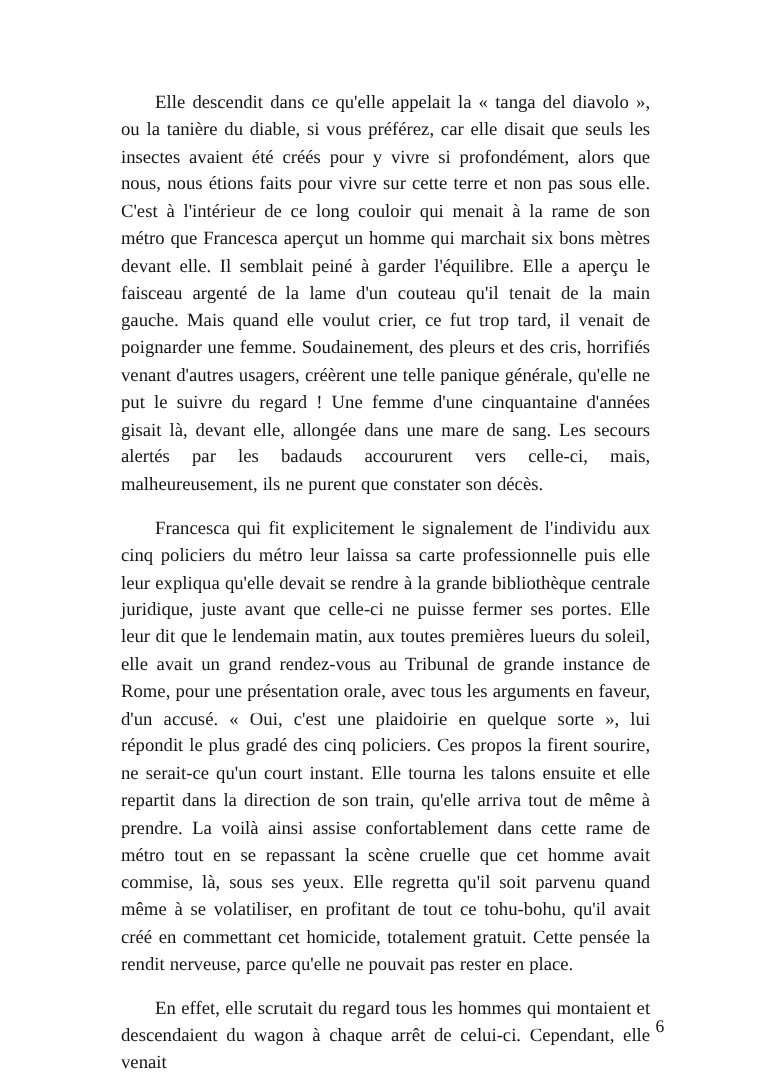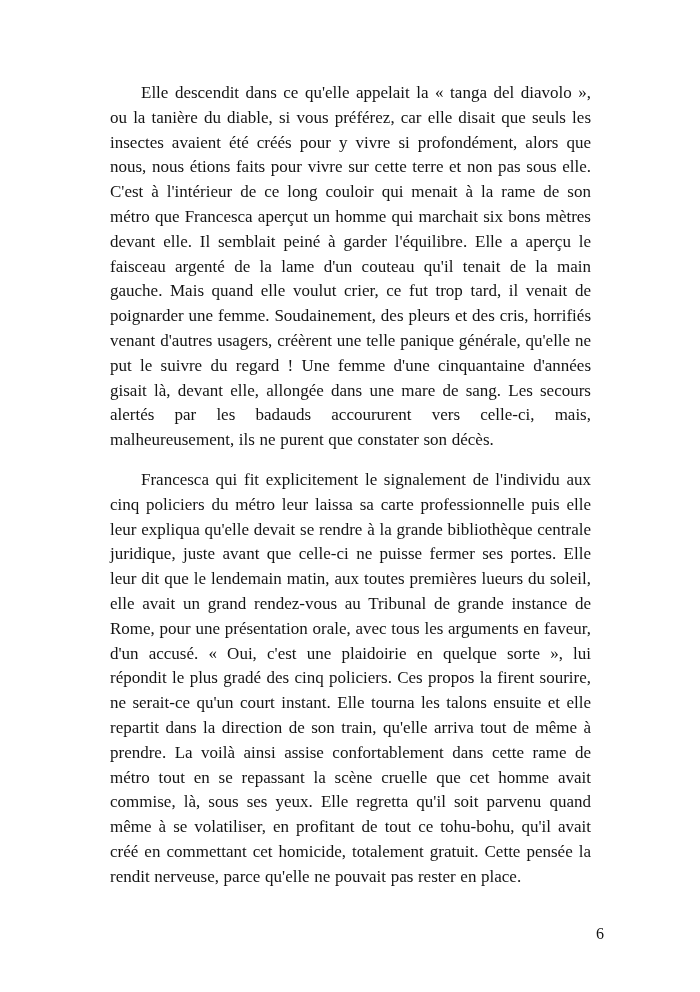--- a/index.html
+++ b/index.html
@@ -35,15 +35,16 @@
     color: #141414;
   }
 </style>
 </head>
 <body>
 
 <div class="page">
   <div class="text-block">
     <p>Elle descendit dans ce qu'elle appelait la « tanga del diavolo », ou la tanière du diable, si vous préférez, car elle disait que seuls les insectes avaient été créés pour y vivre si profondément, alors que nous, nous étions faits pour vivre sur cette terre et non pas sous elle. C'est à l'intérieur de ce long couloir qui menait à la rame de son métro que Francesca aperçut un homme qui marchait six bons mètres devant elle. Il semblait peiné à garder l'équilibre. Elle a aperçu le faisceau argenté de la lame d'un couteau qu'il tenait de la main gauche. Mais quand elle voulut crier, ce fut trop tard, il venait de poignarder une femme. Soudainement, des pleurs et des cris, horrifiés venant d'autres usagers, créèrent une telle panique générale, qu'elle ne put le suivre du regard ! Une femme d'une cinquantaine d'années gisait là, devant elle, allongée dans une mare de sang. Les secours alertés par les badauds accoururent vers celle-ci, mais, malheureusement, ils ne purent que constater son décès.</p>
     <p>Francesca qui fit explicitement le signalement de l'individu aux cinq policiers du métro leur laissa sa carte professionnelle puis elle leur expliqua qu'elle devait se rendre à la grande bibliothèque centrale juridique, juste avant que celle-ci ne puisse fermer ses portes. Elle leur dit que le lendemain matin, aux toutes premières lueurs du soleil, elle avait un grand rendez-vous au Tribunal de grande instance de Rome, pour une présentation orale, avec tous les arguments en faveur, d'un accusé. « Oui, c'est une plaidoirie en quelque sorte », lui répondit le plus gradé des cinq policiers. Ces propos la firent sourire, ne serait-ce qu'un court instant. Elle tourna les talons ensuite et elle repartit dans la direction de son train, qu'elle arriva tout de même à prendre. La voilà ainsi assise confortablement dans cette rame de métro tout en se repassant la scène cruelle que cet homme avait commise, là, sous ses yeux. Elle regretta qu'il soit parvenu quand même à se volatiliser, en profitant de tout ce tohu-bohu, qu'il avait créé en commettant cet homicide, totalement gratuit. Cette pensée la rendit nerveuse, parce qu'elle ne pouvait pas rester en place.</p>
+    <p>En effet, elle scrutait du regard tous les hommes qui montaient et descendaient du wagon à chaque arrêt de celui-ci. Cependant, elle venait</p>
   </div>
   <div class="page-number">6</div>
 </div>
 
 </body></html>

